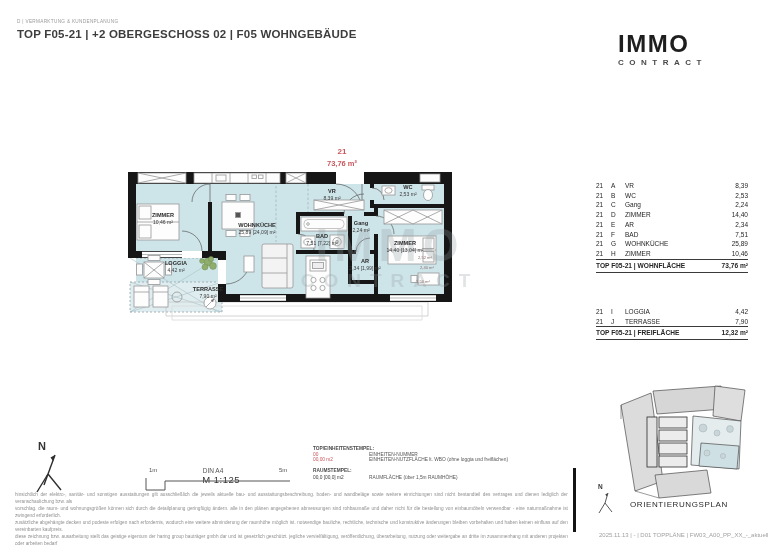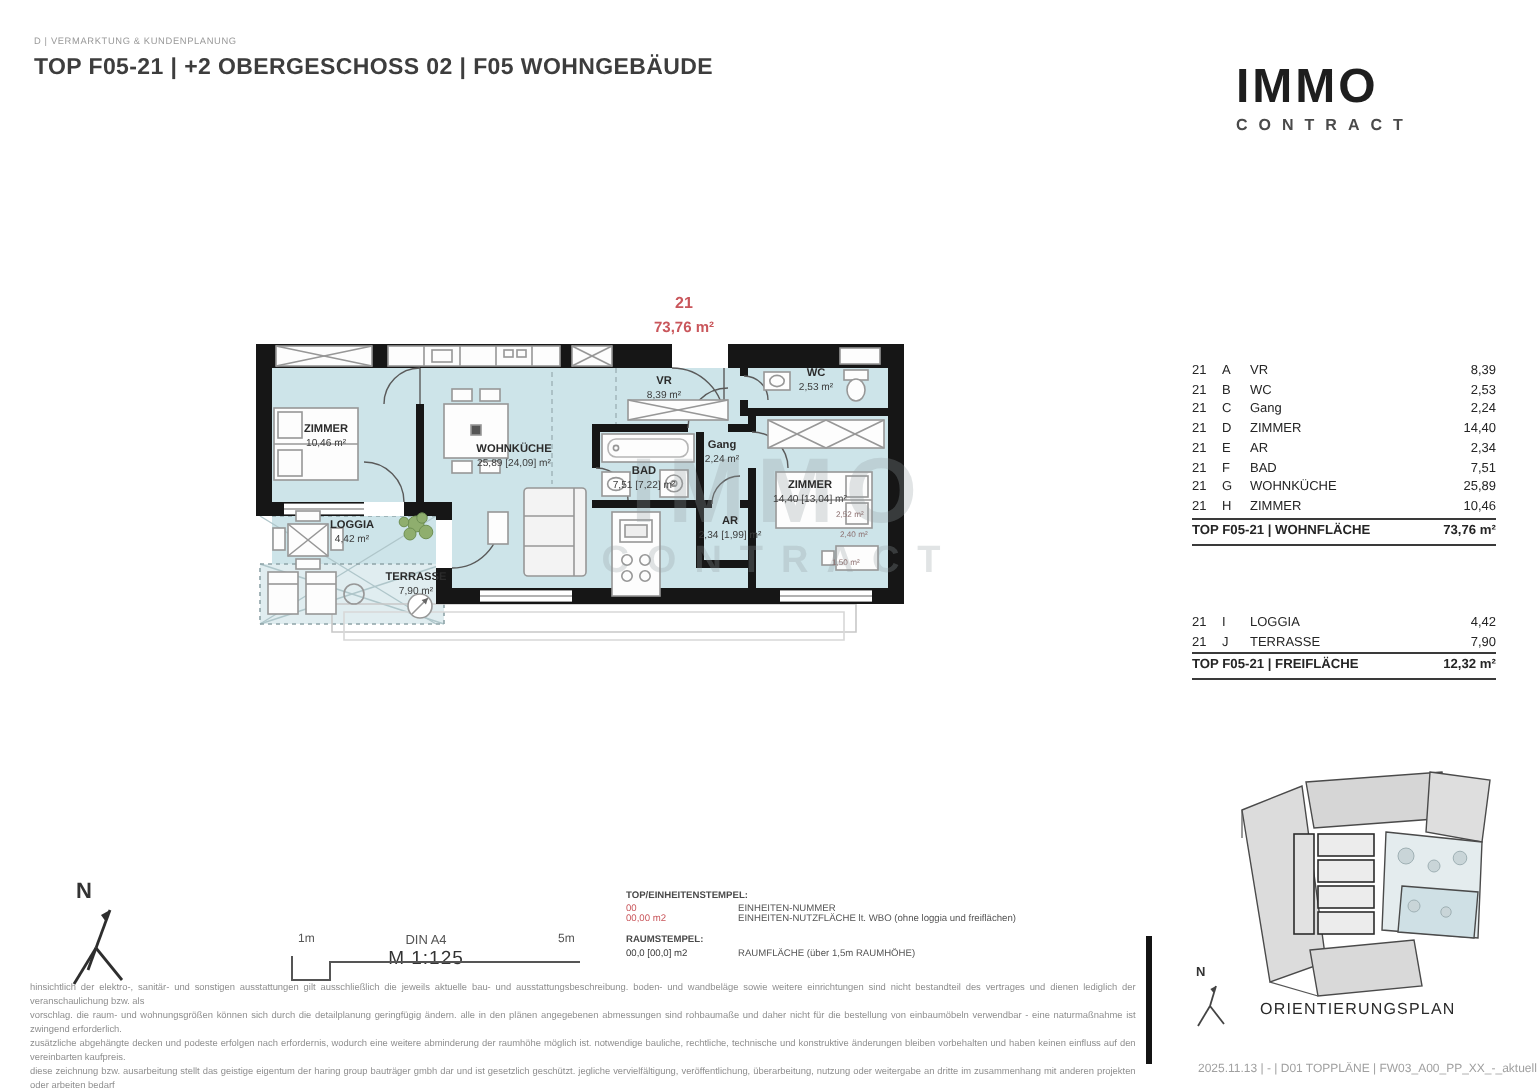--- a/index.html
+++ b/index.html
@@ -40,21 +40,21 @@
 
   
   .legend{font-size:6px;color:#555;}
   .legend .lg-title{font-weight:bold;color:#4a4a4a;}
   .lg-row{display:flex;}
   .lg-sample{width:70px;}
   .lg-red{color:#c9565b;}
   .lg-dark{color:#3a3a3a;}
 
   .scale-format{font-size:6.5px;color:#555;text-align:center;}
-  .scale-ratio{font-size:9.5px;color:#333;text-align:center;letter-spacing:.5px;}
+  .scale-ratio{font-size:9.5px;color:#333;text-align:right;letter-spacing:.5px;}
   .scale-tick{font-size:6px;color:#555;}
 
   .orient-title{font-size:8px;font-weight:normal;color:#2a2a2a;letter-spacing:.6px;}
   .file-info{font-size:6px;color:#a0a0a0;transform:scale(.68);transform-origin:0 0;white-space:nowrap;}
   .nletter{font-weight:bold;color:#333;}
 
   .divider-bar{background:#141414;}
 
   .disclaimer{width:706px;transform:scale(.783);transform-origin:0 0;
               font-size:6px;line-height:9px;color:#8f8f8f;text-align:justify;}

